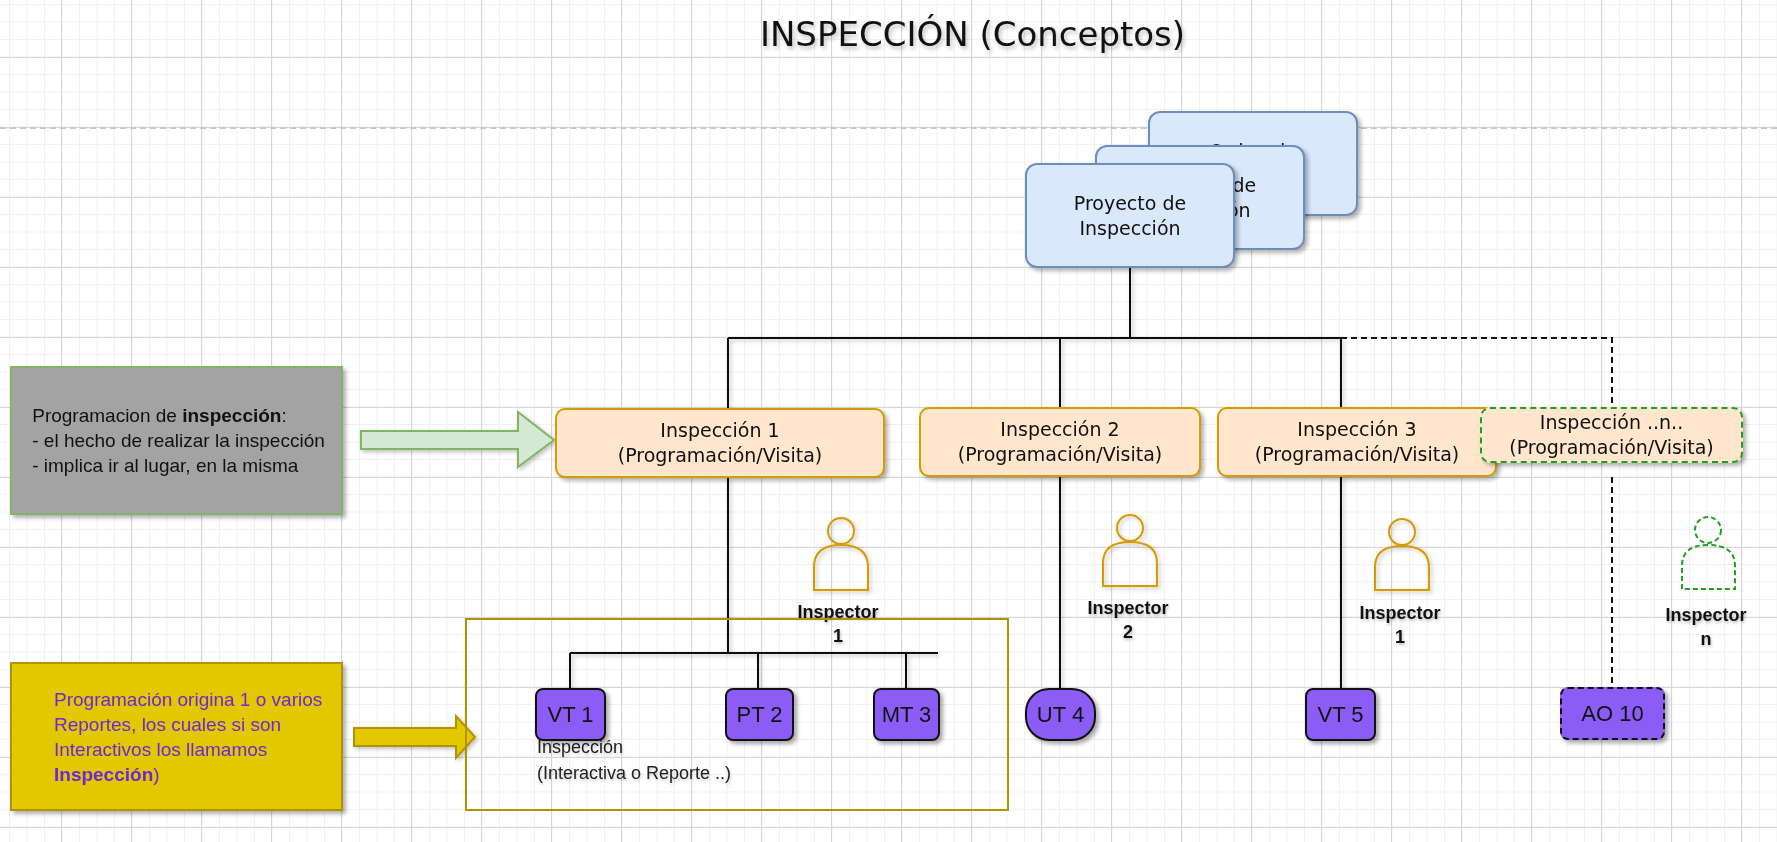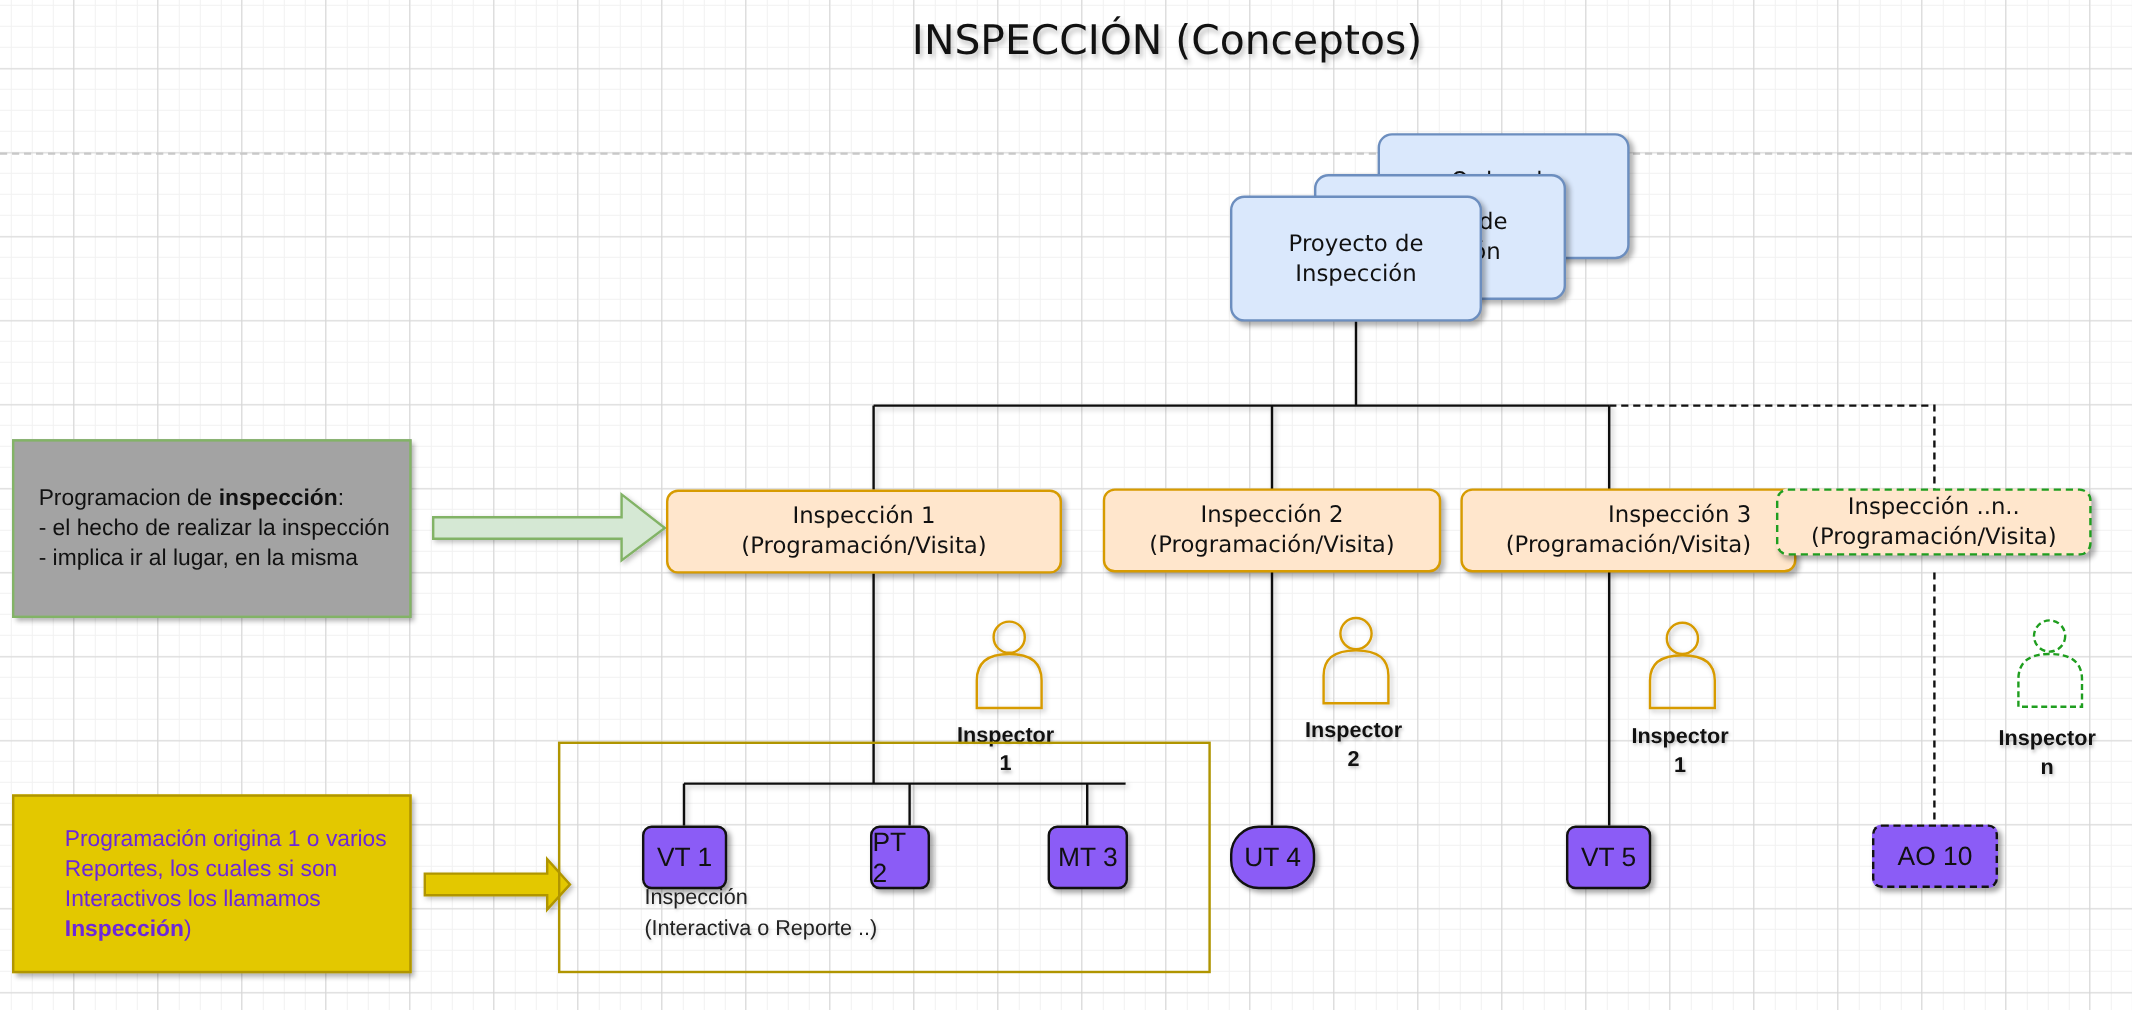--- a/index.html
+++ b/index.html
@@ -152,21 +152,21 @@
     <div>Inspección 1</div>
     <div>(Programación/Visita)</div>
   </div>
 </div>
 <div class="abs card orange" style="left:919px; top:407px; width:282px; height:70px;">
   <div>
     <div>Inspección 2</div>
     <div>(Programación/Visita)</div>
   </div>
 </div>
-<div class="abs card orange" style="left:1217px; top:407px; width:280px; height:70px;text-align:right;">
+<div class="abs card orange" style="left:1217px; top:407px; width:280px; height:70px;">
   <div>
     <div>Inspección 3</div>
     <div>(Programación/Visita)</div>
   </div>
 </div>
 <div class="abs card orange dashed" style="left:1480px; top:407px; width:263px; height:56px;">
   <div>
     <div>Inspección ..n..</div>
     <div>(Programación/Visita)</div>
   </div>
@@ -189,17 +189,17 @@
   <div>n</div>
 </div>
 
 <div class="abs container-rect" style="left:465px; top:618px; width:544px; height:193px;"></div>
 <div class="abs caption" style="left:537px; top:734px;">
   <div>Inspección</div>
   <div>(Interactiva o Reporte ..)</div>
 </div>
 
 <div class="abs leaf" style="left:535px; top:688px; width:71px; height:53px;">VT 1</div>
-<div class="abs leaf" style="left:725px; top:688px; width:50px; height:53px;">PT 2</div>
+<div class="abs leaf" style="left:725px; top:688px; width:69px; height:53px;">PT 2</div>
 <div class="abs leaf" style="left:873px; top:688px; width:67px; height:53px;">MT 3</div>
 <div class="abs leaf" style="left:1025px; top:688px; width:71px; height:53px;border-radius:24px;">UT 4</div>
 <div class="abs leaf" style="left:1305px; top:688px; width:71px; height:53px;">VT 5</div>
 <div class="abs leaf dashed" style="left:1560px; top:687px; width:105px; height:53px;">AO 10</div>
 
 </body></html>

